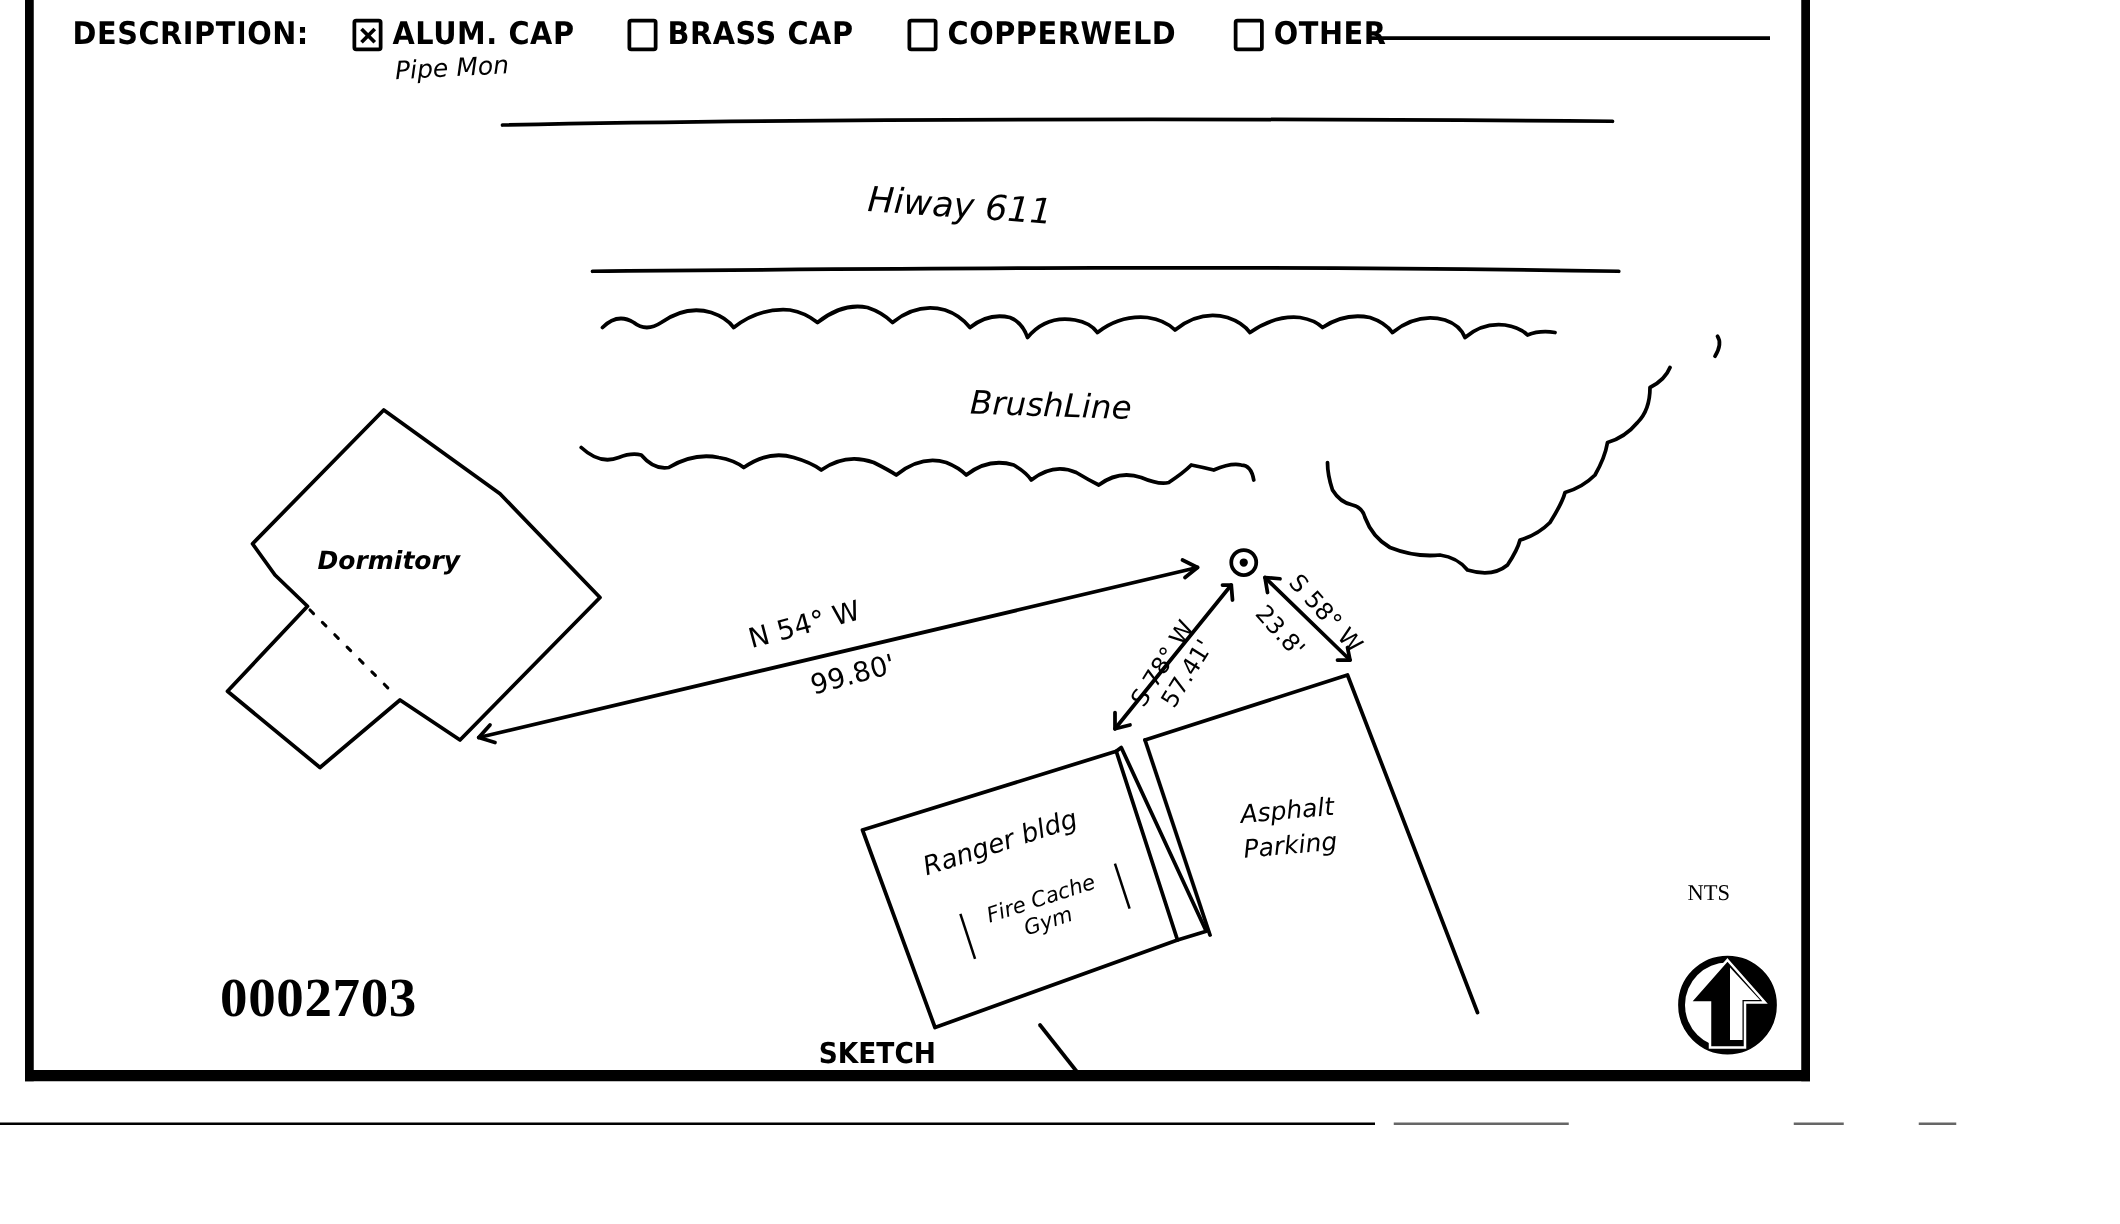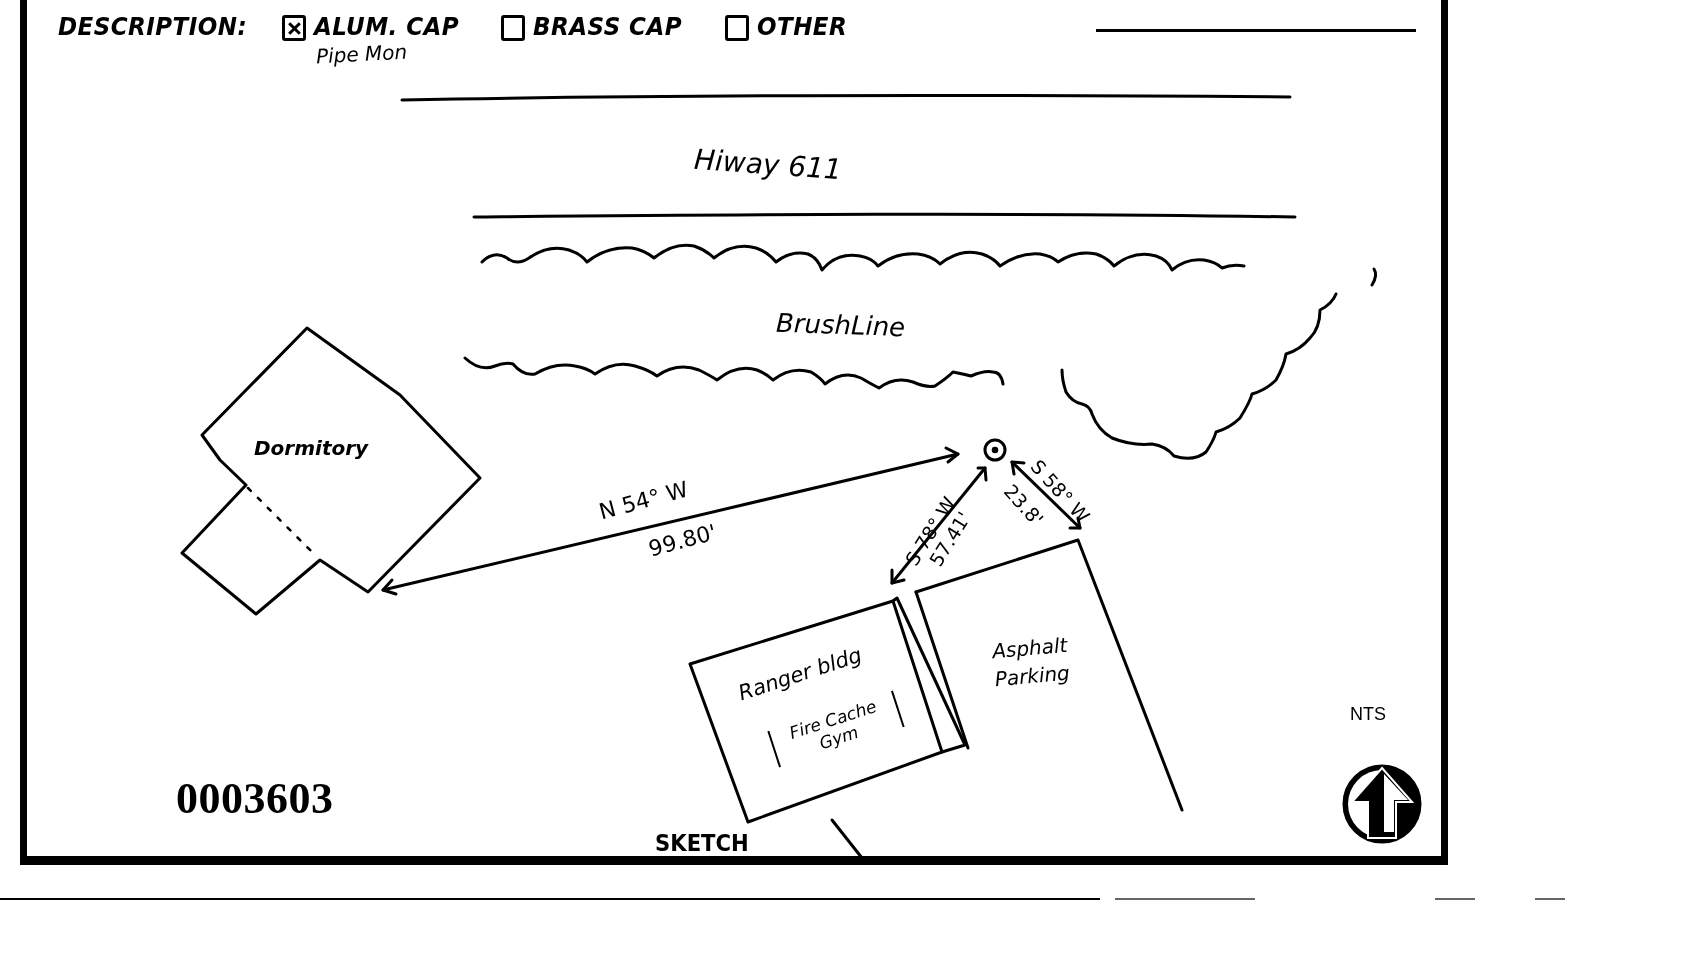--- a/index.html
+++ b/index.html
@@ -1,18 +1,18 @@
 <!DOCTYPE html>
 <html><head>
 <meta charset="utf-8">
 <style>
   html, body { margin: 0; padding: 0; background: #ffffff; }
   body { width: 1696px; height: 979px; position: relative; overflow: hidden; font-family: "Liberation Sans", sans-serif; color: #000; }
   .frame { position: absolute; left: 20px; top: -20px; width: 1428px; height: 885px; border-left: 7px solid #000; border-right: 7px solid #000; border-bottom: 9px solid #000; box-sizing: border-box; }
-  .desc-row { position: absolute; left: 58px; top: 8px; height: 36px; display: flex; align-items: center; font-family: "DejaVu Sans", sans-serif; font-weight: bold; font-size: 25px; letter-spacing: 0.5px; font-style: italic; }
+  .desc-row { position: absolute; left: 58px; top: 8px; height: 36px; display: flex; align-items: center; font-family: "DejaVu Sans", sans-serif; font-weight: bold; font-size: 25px; letter-spacing: 0.5px; }
   .desc-label { margin-right: 18px; transform: scaleX(0.92); transform-origin: left center; display: inline-block; }
   .opt { display: flex; align-items: flex-end; margin-right: 30px; }
   .cb { width: 24px; height: 26px; border: 3px solid #000; border-radius: 3px; box-sizing: border-box; margin-right: 8px; position: relative; display: inline-block; }
   .cb.checked::before, .cb.checked::after { content: ""; position: absolute; left: 2px; top: 9px; width: 15px; height: 3px; background: #000; }
   .cb.checked::before { transform: rotate(45deg); }
   .cb.checked::after { transform: rotate(-45deg); }
   .opt-label { transform: scaleX(0.92); transform-origin: left center; display: inline-block; }
   .other-line { position: absolute; left: 1096px; top: 29px; width: 320px; height: 3px; background: #000; }
   .hand { font-family: "DejaVu Sans", sans-serif; position: absolute; white-space: nowrap; font-style: italic; }
   .pipe-note { left: 316px; top: 42px; font-size: 20px; transform: rotate(-3deg); }
@@ -24,38 +24,42 @@
   .asphalt-label { left: 976px; top: 634px; font-size: 20px; line-height: 28px; transform: rotate(-5deg); white-space: normal; width: 110px; text-align: center; }
   .bearing { font-family: "DejaVu Sans", sans-serif; position: absolute; white-space: nowrap; font-size: 22px; }
   .b1 { left: 598px; top: 488px; transform: rotate(-15deg); }
   .b1d { left: 648px; top: 528px; transform: rotate(-15deg); }
   .b2 { left: 892px; top: 520px; transform: rotate(-58deg); font-size: 19px; }
   .b2d { left: 920px; top: 528px; transform: rotate(-58deg); font-size: 19px; }
   .b3 { left: 1022px; top: 480px; transform: rotate(48deg); font-size: 19px; }
   .b3d { left: 1000px; top: 494px; transform: rotate(48deg); font-size: 19px; }
   .doc-number { position: absolute; left: 176px; top: 773px; font-family: "Liberation Serif", serif; font-weight: bold; font-size: 44px; letter-spacing: 0.5px; }
   .sketch-label { position: absolute; left: 655px; top: 830px; font-family: "DejaVu Sans", sans-serif; font-weight: bold; font-size: 23px; transform: scaleX(0.92); transform-origin: left center; }
-  .nts-label { position: absolute; left: 1350px; top: 704px; font-family: Liberation Sans, sans-serif; font-size: 18px; }
+  .nts-label { position: absolute; left: 1350px; top: 704px; font-family: Liberation Serif, serif; font-size: 18px; }
   svg.drawing { position: absolute; left: 0; top: 0; }
   .bottom-dash { position: absolute; top: 898px; height: 2px; background: #000; }
 </style>
 </head>
 <body>
 
 <div class="frame"></div>
 
 <div class="desc-row">
   <span class="desc-label">DESCRIPTION:</span>
   <span class="opt">
     <span class="cb checked"></span>
     <span class="opt-label">ALUM. CAP</span>
   </span>
   <span class="opt">
     <span class="cb"></span>
     <span class="opt-label">BRASS CAP</span>
+  </span>
+  <span class="opt">
+    <span class="cb"></span>
+    <span class="opt-label">COPPERWELD</span>
   </span>
   <span class="opt">
     <span class="cb"></span>
     <span class="opt-label">OTHER</span>
   </span>
 </div>
 <div class="other-line"></div>
 
 <span class="hand pipe-note">Pipe Mon</span>
 
@@ -102,21 +106,21 @@
 <span class="hand firecache-label">Fire Cache Gym</span>
 <span class="hand asphalt-label">Asphalt Parking</span>
 
 <span class="bearing b1">N 54° W</span>
 <span class="bearing b1d">99.80'</span>
 <span class="bearing b2">S 78° W</span>
 <span class="bearing b2d">57.41'</span>
 <span class="bearing b3">S 58° W</span>
 <span class="bearing b3d">23.8'</span>
 
-<span class="doc-number">0003603</span>
+<span class="doc-number">0002703</span>
 <span class="sketch-label">SKETCH</span>
 <span class="nts-label">NTS</span>
 
 <svg style="position:absolute;left:1340px;top:762px" width="84" height="84" viewBox="0 0 84 84">
   <circle cx="42" cy="42" r="38" fill="#000" stroke="#000" stroke-width="3"></circle>
   <path d="M42 8 A 34 34 0 0 0 8 42 A 34 34 0 0 0 42 76 Z" fill="#fff"></path>
   <path d="M42 6 L 72 40 L 56 40 L 56 76 L 28 76 L 28 40 L 12 40 Z" fill="#000" stroke="#fff" stroke-width="2"></path>
   <path d="M44 12 L 68 38 L 54 38 L 54 70 L 44 70 Z" fill="#fff"></path>
 </svg>
 

